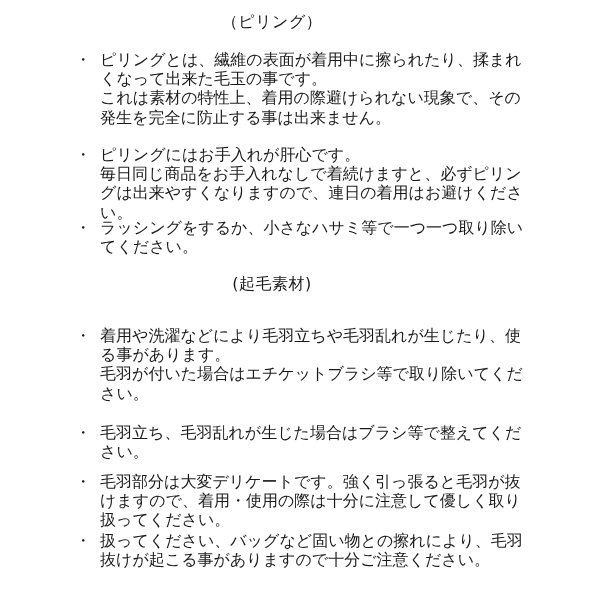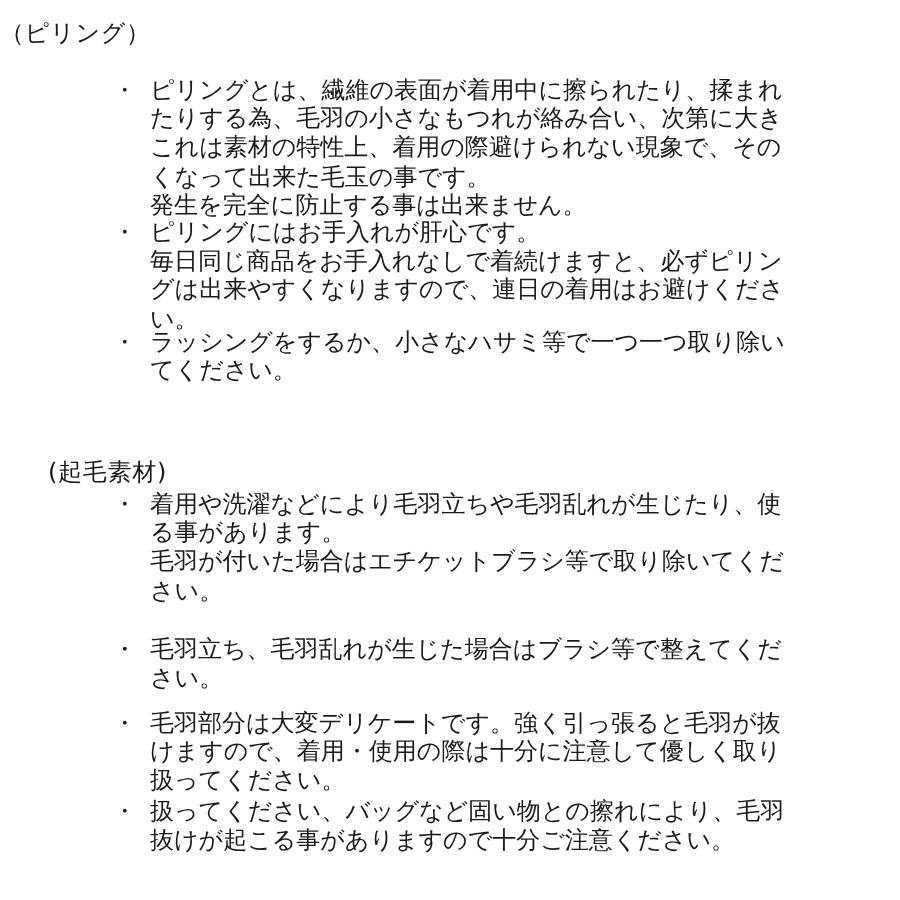--- a/index.html
+++ b/index.html
@@ -1,37 +1,36 @@
 <!DOCTYPE html>
 <html><head>
 <meta charset="utf-8">
 <style>
   html, body { margin:0; padding:0; background:#ffffff; }
   body { width:600px; height:600px; overflow:hidden; position:relative;
          font-family:"DejaVu Sans", "Liberation Sans", sans-serif; color:#1a1a1a; }
-  .title { position:absolute; left:0; width:544px; font-size:16px; letter-spacing:0.5px; }
+  .title { position:absolute; left:0; width:544px; text-align:center; font-size:16px; letter-spacing:0.5px; }
   .item { position:absolute; left:75px; width:460px; font-size:16px; line-height:19.2px; }
   .bullet { position:absolute; left:0; top:0; width:12px; }
   .body { margin-left:13px; }
   .line { display:block; white-space:nowrap;margin-left:12px; }
 </style>
 </head>
 <body>
 
 <div>
 
   <div class="title" style="top:12px;">（ピリング）</div>
 
   <div class="item" style="top:50px;">
     <span class="bullet">・</span>
     <div class="body">
       <span class="line">ピリングとは、繊維の表面が着用中に擦られたり、揉まれ</span>
-      <span class="line">たりする為、毛羽の小さなもつれが絡み合い、次第に大き</span>
+      <span class="line">くなって出来た毛玉の事です。</span>
       <span class="line">これは素材の特性上、着用の際避けられない現象で、その</span>
-      <span class="line">くなって出来た毛玉の事です。</span>
       <span class="line">発生を完全に防止する事は出来ません。</span>
     </div>
   </div>
 
   <div class="item" style="top:145px;">
     <span class="bullet">・</span>
     <div class="body">
       <span class="line">ピリングにはお手入れが肝心です。</span>
       <span class="line">毎日同じ商品をお手入れなしで着続けますと、必ずピリン</span>
       <span class="line">グは出来やすくなりますので、連日の着用はお避けくださ</span>
@@ -40,21 +39,21 @@
   </div>
 
   <div class="item" style="top:218px;">
     <span class="bullet">・</span>
     <div class="body">
       <span class="line">ラッシングをするか、小さなハサミ等で一つ一つ取り除い</span>
       <span class="line">てください。</span>
     </div>
   </div>
 
-  <div class="title" style="top:305px;padding-left:32px;">(起毛素材)</div>
+  <div class="title" style="top:274px;">(起毛素材)</div>
 
   <div class="item" style="top:326px;">
     <span class="bullet">・</span>
     <div class="body">
       <span class="line">着用や洗濯などにより毛羽立ちや毛羽乱れが生じたり、使</span>
       <span class="line">る事があります。</span>
       <span class="line">毛羽が付いた場合はエチケットブラシ等で取り除いてくだ</span>
       <span class="line">さい。</span>
     </div>
   </div>

